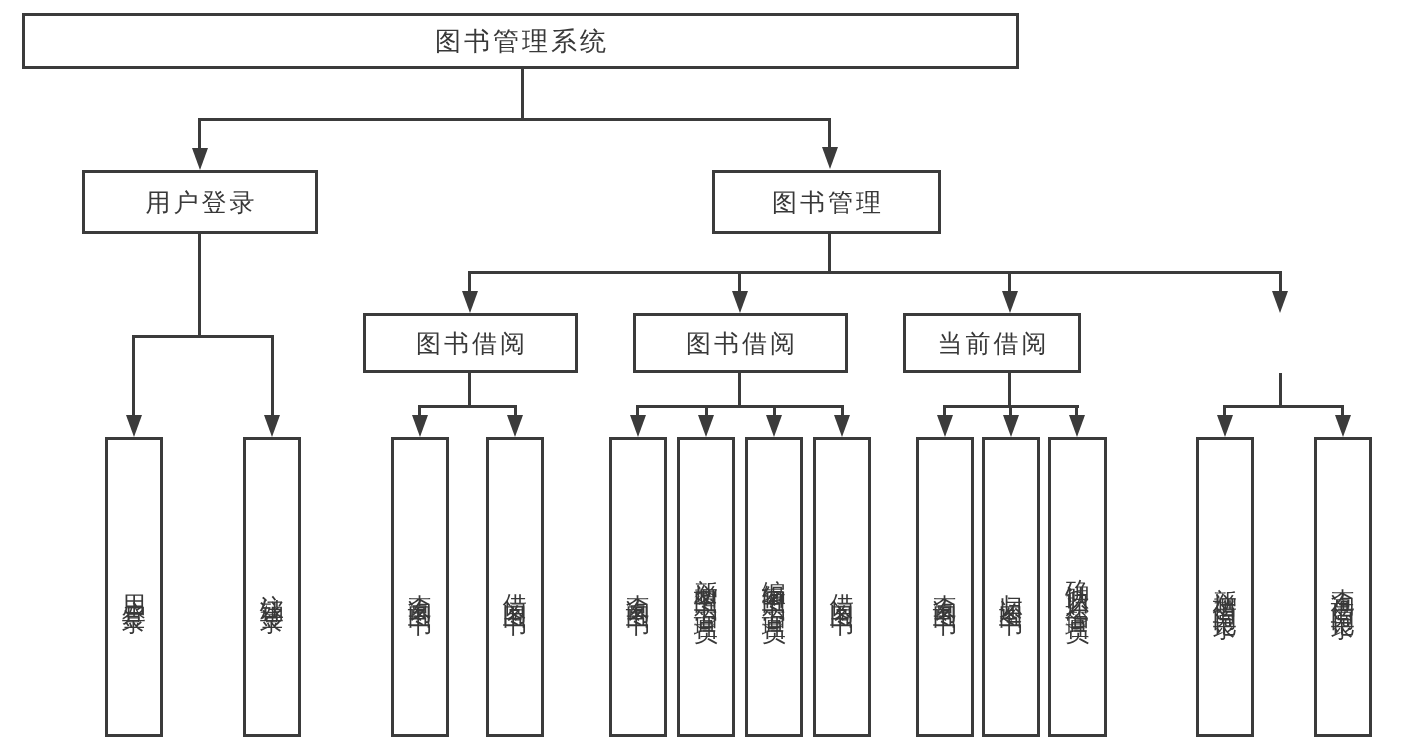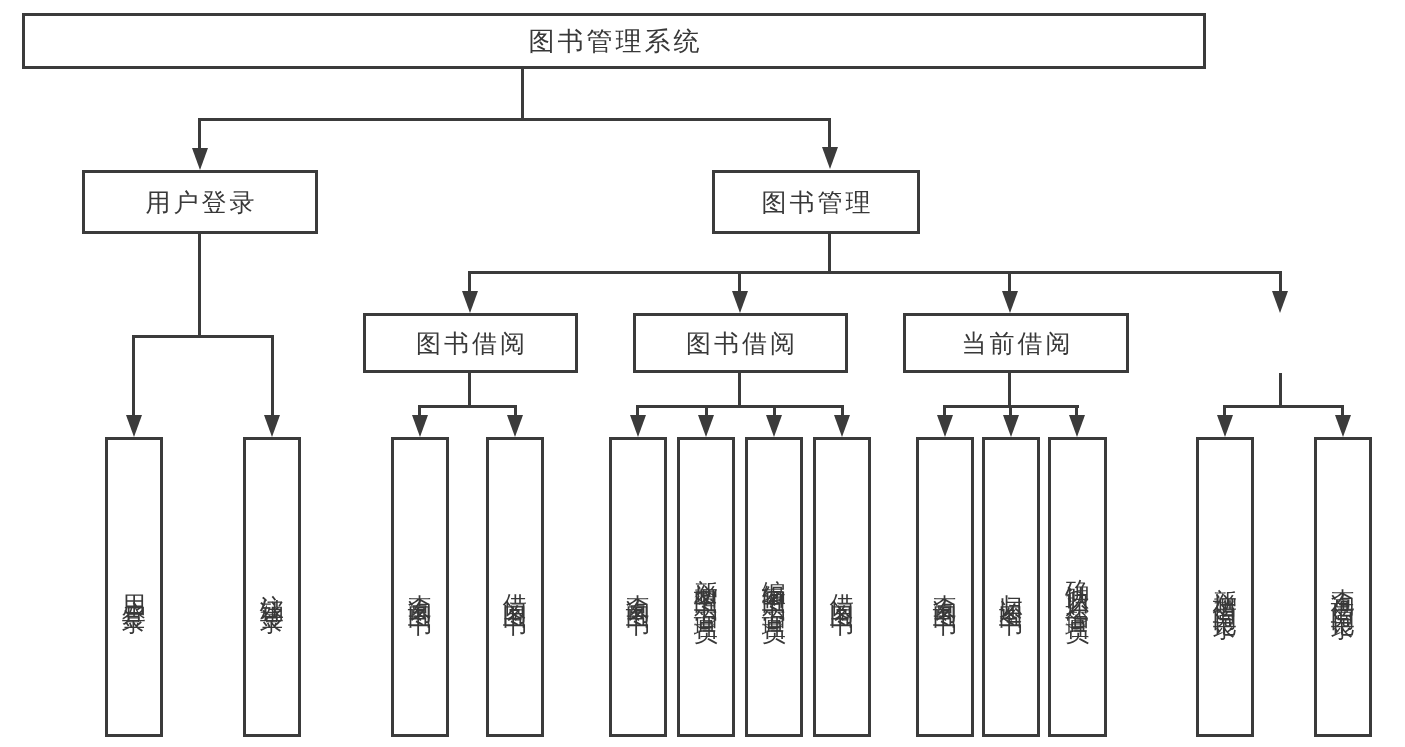--- a/index.html
+++ b/index.html
@@ -57,35 +57,35 @@
     letter-spacing:1px;
     white-space:nowrap;
     z-index:5;
   }
 </style>
 </head>
 <body>
 
 <div class="stage">
 
-  <div class="box" style="left:22px;top:13px;width:1184px;height:56px;">
+  <div class="box" style="left:22px;top:13px;width:997px;height:56px;">
     <span class="hlabel root-label">图书管理系统</span>
   </div>
 
   <div class="line" style="left:521px;top:68px;width:3px;height:53px;"></div>
   <div class="line" style="left:198px;top:118px;width:633px;height:3px;"></div>
   <div class="line" style="left:198px;top:120px;width:3px;height:28px;"></div>
   <div class="arrow" style="left:192px;top:148px;"></div>
   <div class="line" style="left:828px;top:120px;width:3px;height:27px;"></div>
   <div class="arrow" style="left:822px;top:147px;"></div>
 
   <div class="box" style="left:82px;top:170px;width:236px;height:64px;">
     <span class="hlabel">用户登录</span>
   </div>
-  <div class="box" style="left:712px;top:170px;width:208px;height:64px;align-items:center;">
+  <div class="box" style="left:712px;top:170px;width:229px;height:64px;align-items:center;">
     <span class="hlabel">图书管理</span>
   </div>
 
   <div class="line" style="left:198px;top:234px;width:3px;height:104px;"></div>
   <div class="line" style="left:132px;top:335px;width:142px;height:3px;"></div>
   <div class="line" style="left:132px;top:337px;width:3px;height:78px;"></div>
   <div class="arrow" style="left:126px;top:415px;"></div>
   <div class="line" style="left:271px;top:337px;width:3px;height:78px;"></div>
   <div class="arrow" style="left:264px;top:415px;"></div>
 
@@ -99,21 +99,21 @@
   <div class="arrow" style="left:1002px;top:291px;"></div>
   <div class="line" style="left:1279px;top:273px;width:3px;height:18px;"></div>
   <div class="arrow" style="left:1272px;top:291px;"></div>
 
   <div class="box" style="left:363px;top:313px;width:215px;height:60px;">
     <span class="hlabel">图书借阅</span>
   </div>
   <div class="box" style="left:633px;top:313px;width:215px;height:60px;">
     <span class="hlabel">图书借阅</span>
   </div>
-  <div class="box" style="left:903px;top:313px;width:226px;height:60px;">
+  <div class="box" style="left:903px;top:313px;width:178px;height:60px;">
     <span class="hlabel">当前借阅</span>
   </div>
 
   <div class="line" style="left:468px;top:373px;width:3px;height:35px;"></div>
   <div class="line" style="left:418px;top:405px;width:99px;height:3px;"></div>
   <div class="line" style="left:418px;top:407px;width:3px;height:8px;"></div>
   <div class="arrow" style="left:412px;top:415px;"></div>
   <div class="line" style="left:514px;top:407px;width:3px;height:8px;"></div>
   <div class="arrow" style="left:507px;top:415px;"></div>
 

